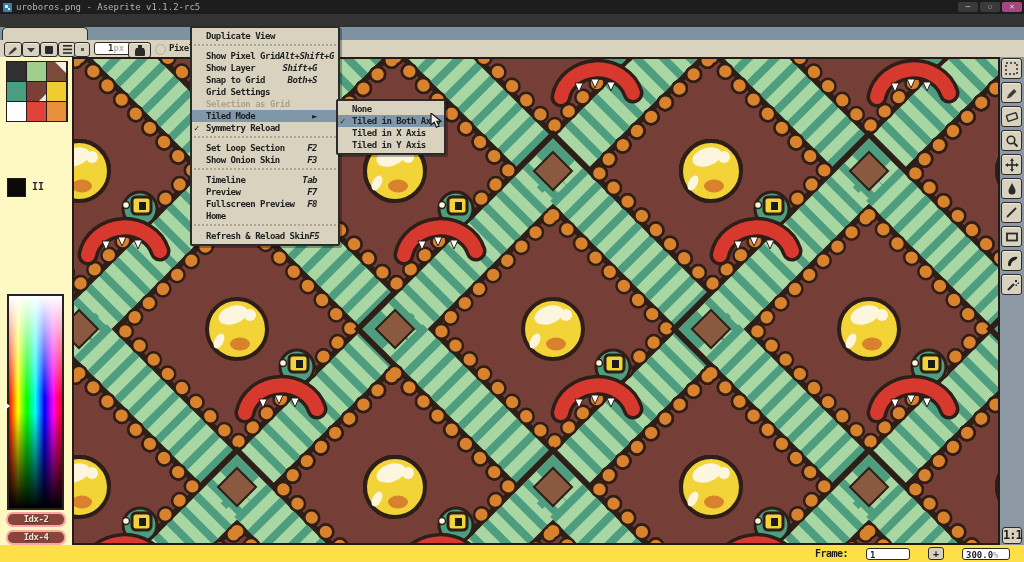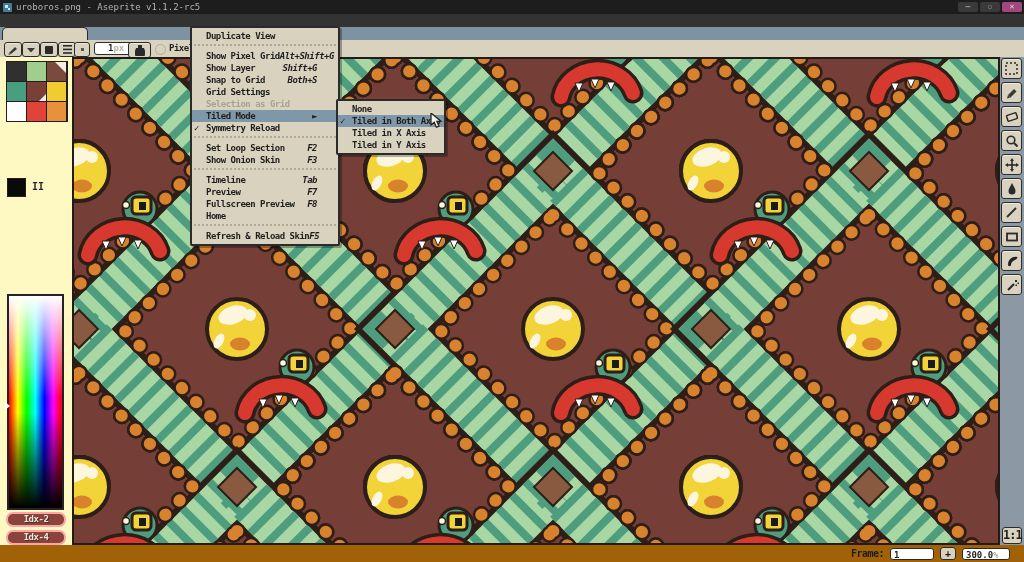--- a/index.html
+++ b/index.html
@@ -59,22 +59,22 @@
   .canvaswrap{position:absolute;left:72px;top:0;width:928px;height:488px;background:#241a16;padding:2px;box-sizing:border-box;}
   .canvaswrap svg{display:block;}
   
   .toolstrip{position:absolute;left:1000px;top:0;width:24px;height:488px;background:#8c99a4;}
   .tool{position:absolute;left:1px;width:21px;height:21px;background:#d8d2bf;border:1px solid #2b2b2b;
         border-radius:3px;box-sizing:border-box;display:flex;align-items:center;justify-content:center;
         box-shadow:inset 0 1px 0 #efeada;}
   .one2one{position:absolute;left:1002px;top:470px;width:20px;height:17px;background:#d8d2bf;border:1px solid #2b2b2b;
            border-radius:3px;font-size:12px;color:#1f1f1f;text-align:center;line-height:15px;box-sizing:border-box;letter-spacing:-1px;}
   
-  .statusbar{position:absolute;left:0;top:545px;width:1024px;height:17px;background:#a16207;
-             display:flex;align-items:center;justify-content:flex-end;gap:6px;padding-right:14px;box-sizing:border-box;}
+  .statusbar{position:absolute;left:0;top:545px;width:1024px;height:17px;background:#fde047;
+             display:flex;align-items:center;justify-content:flex-end;gap:18px;padding-right:14px;box-sizing:border-box;}
   .statusbar .slabel{font-size:10px;color:#1e1e1e;letter-spacing:-0.5px;}
   .sinput{height:12px;background:#fff;border:1px solid #2b2b2b;border-radius:3px;font-size:9px;line-height:12px;
           padding-left:3px;color:#1f1f1f;box-sizing:border-box;}
   .sinput.frame{width:44px;}
   .sinput.zoom{width:48px;}
   .plusbtn{width:16px;height:13px;background:#d8d2bf;border:1px solid #2b2b2b;border-radius:3px;font-size:10px;
            line-height:11px;text-align:center;color:#1f1f1f;box-sizing:border-box;}
   .sunit{color:#a9a9a9;}
   
   .menupanel{position:absolute;left:190px;top:26px;width:150px;background:#d8d2bf;border:2px solid #2b2b2b;

